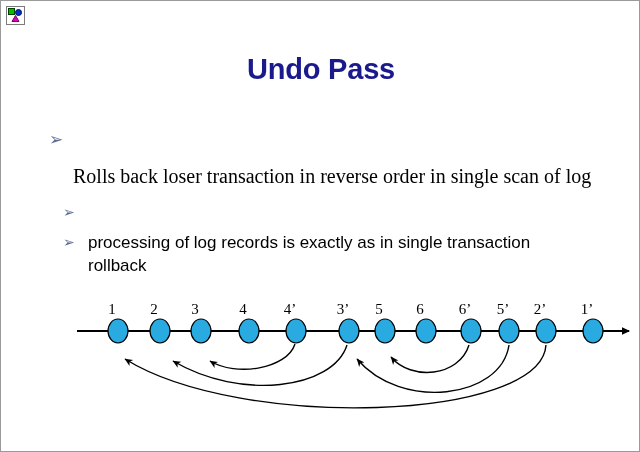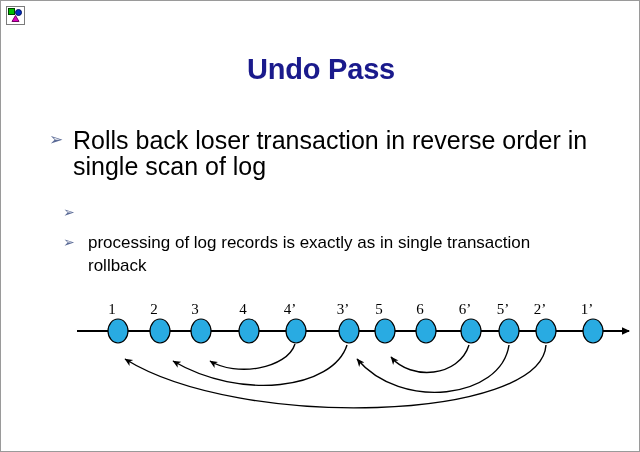--- a/index.html
+++ b/index.html
@@ -58,23 +58,24 @@
   }
   .bullet-l1 .marker {
     color: #5a6a96;
     font-size: 17px;
     line-height: 26px;
     width: 24px;
     flex: 0 0 24px;
     font-family: "Liberation Serif", serif;
   }
   .bullet-l1 .text {
-    font-size: 25px;
+    font-size: 20px;
     line-height: 26px;
-    font-family: Liberation Sans, sans-serif;
+    font-family: Liberation Serif, serif;
+    margin-top: 36px;
   }
 
   .bullet-l2 {
     position: absolute;
     left: 62px;
     width: 520px;
     display: flex;
     align-items: flex-start;
     color: #000000;
   }

